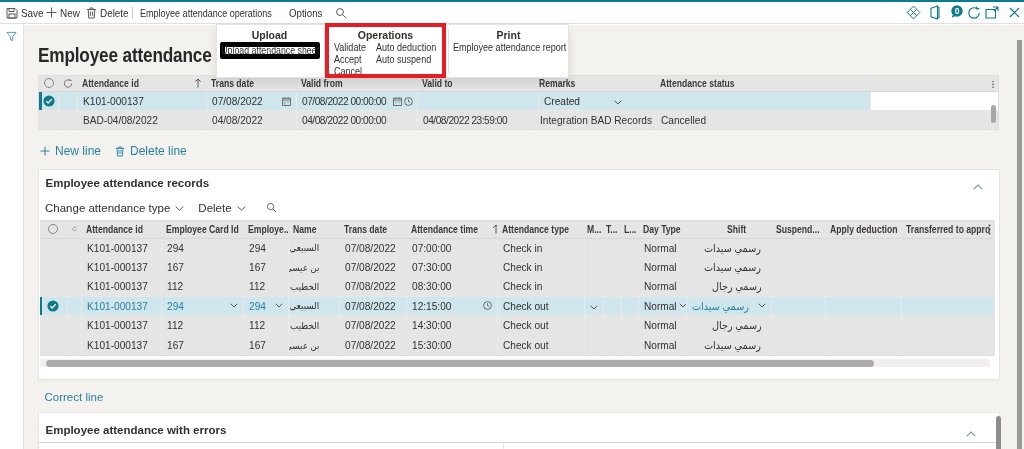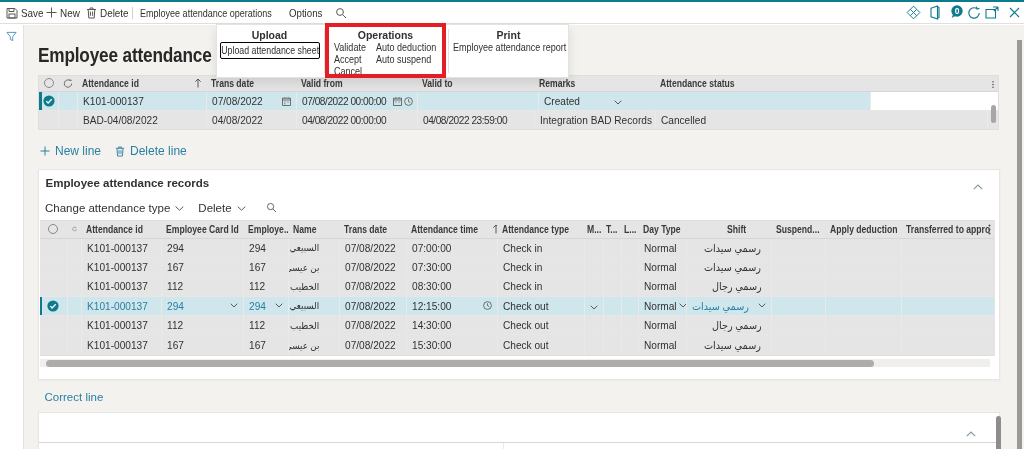--- a/index.html
+++ b/index.html
@@ -101,21 +101,21 @@
 
   
   .pagescroll { left:1017px; top:40px; width:4.5px; height:409px; background:#9c9a98; }
   .s2scroll { left:995.5px; top:415.5px; width:5px; height:33.5px; background:#8f8d8b; border-radius:2.5px 2.5px 0 0; }
 
   
   .flyout { left:215.5px; top:23.5px; width:353px; height:54px; background:#fff;
             border:1px solid #e5e3e1; box-shadow:0 5px 10px rgba(0,0,0,.10); z-index:20; }
   .flytitle { position:absolute; top:4.5px; font-size:10.5px; font-weight:700; color:#323130; text-align:center; }
   .flyitem { position:absolute; font-size:11px; color:#323130; white-space:nowrap; line-height:11.5px; transform:scaleX(.82); transform-origin:left center; }
-  .uploadbtn { position:absolute; left:3.5px; top:17px; width:99.5px; height:17.5px; border:1px solid #000000;
+  .uploadbtn { position:absolute; left:3.5px; top:17px; width:99.5px; height:17.5px; border:5px solid #000000;
                border-radius:2px; background:#fff; font-size:11px; color:#323130;
                display:flex; align-items:center; justify-content:center; white-space:nowrap; }
   .flysep { position:absolute; top:4px; height:44px; width:1px; background:#e3e1df; }
   .sqz80 { display:inline-block; transform:scaleX(.8); transform-origin:center center; white-space:nowrap; }
   .redbox { left:324.5px; top:23px; width:121px; height:55px; border:4px solid #e51d25; z-index:30; }
 </style>
 </head>
 <body>
 
 <div class="abs topline" data-name="app-accent-topline"></div>
@@ -695,20 +695,21 @@
   </div>
 
   <div class="hscroll-track" data-name="grid2-horizontal-scrollbar">
     <div class="hscroll-thumb" data-name="grid2-horizontal-scrollbar-thumb"></div>
   </div>
 </div>
 
 <div class="abs correctline" data-name="correct-line-button">Correct line</div>
 
 <div class="abs panel s2" data-name="section-employee-attendance-with-errors">
+  <div class="sectitle" style="top:11px;" data-name="errors-section-title">Employee attendance with errors</div>
   <div class="secchev" style="right:23px;top:13px;" data-name="collapse-section-button">
     <svg data-name="chevron-up-icon" width="10" height="6" viewBox="0 0 10 6" fill="none" stroke="currentColor" stroke-width="1.1">
         <path d="M0.8 5.2L5 1l4.2 4.2"></path>
       </svg>
   </div>
   <div class="headline" data-name="errors-grid-top-border"></div>
   <div class="slivercircle" data-name="select-all-circle-icon"></div>
   <div class="slivercol" data-name="errors-grid-column-divider"></div>
 </div>
 

